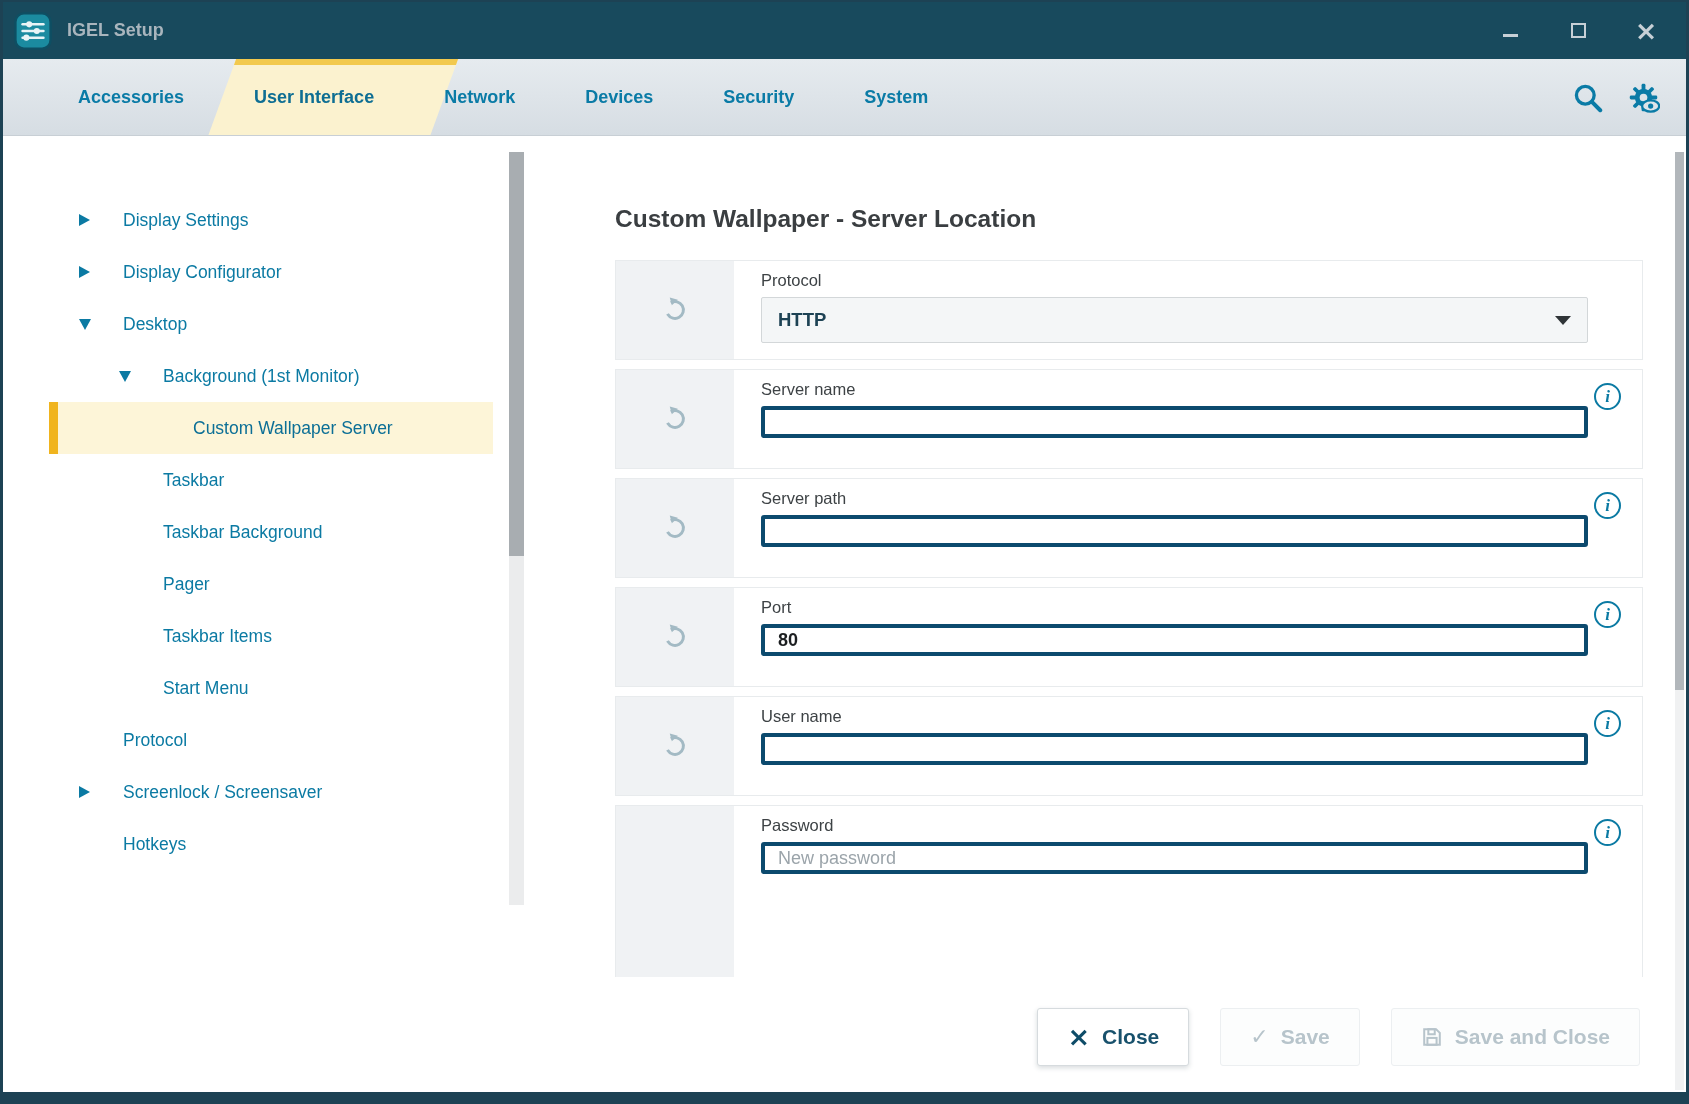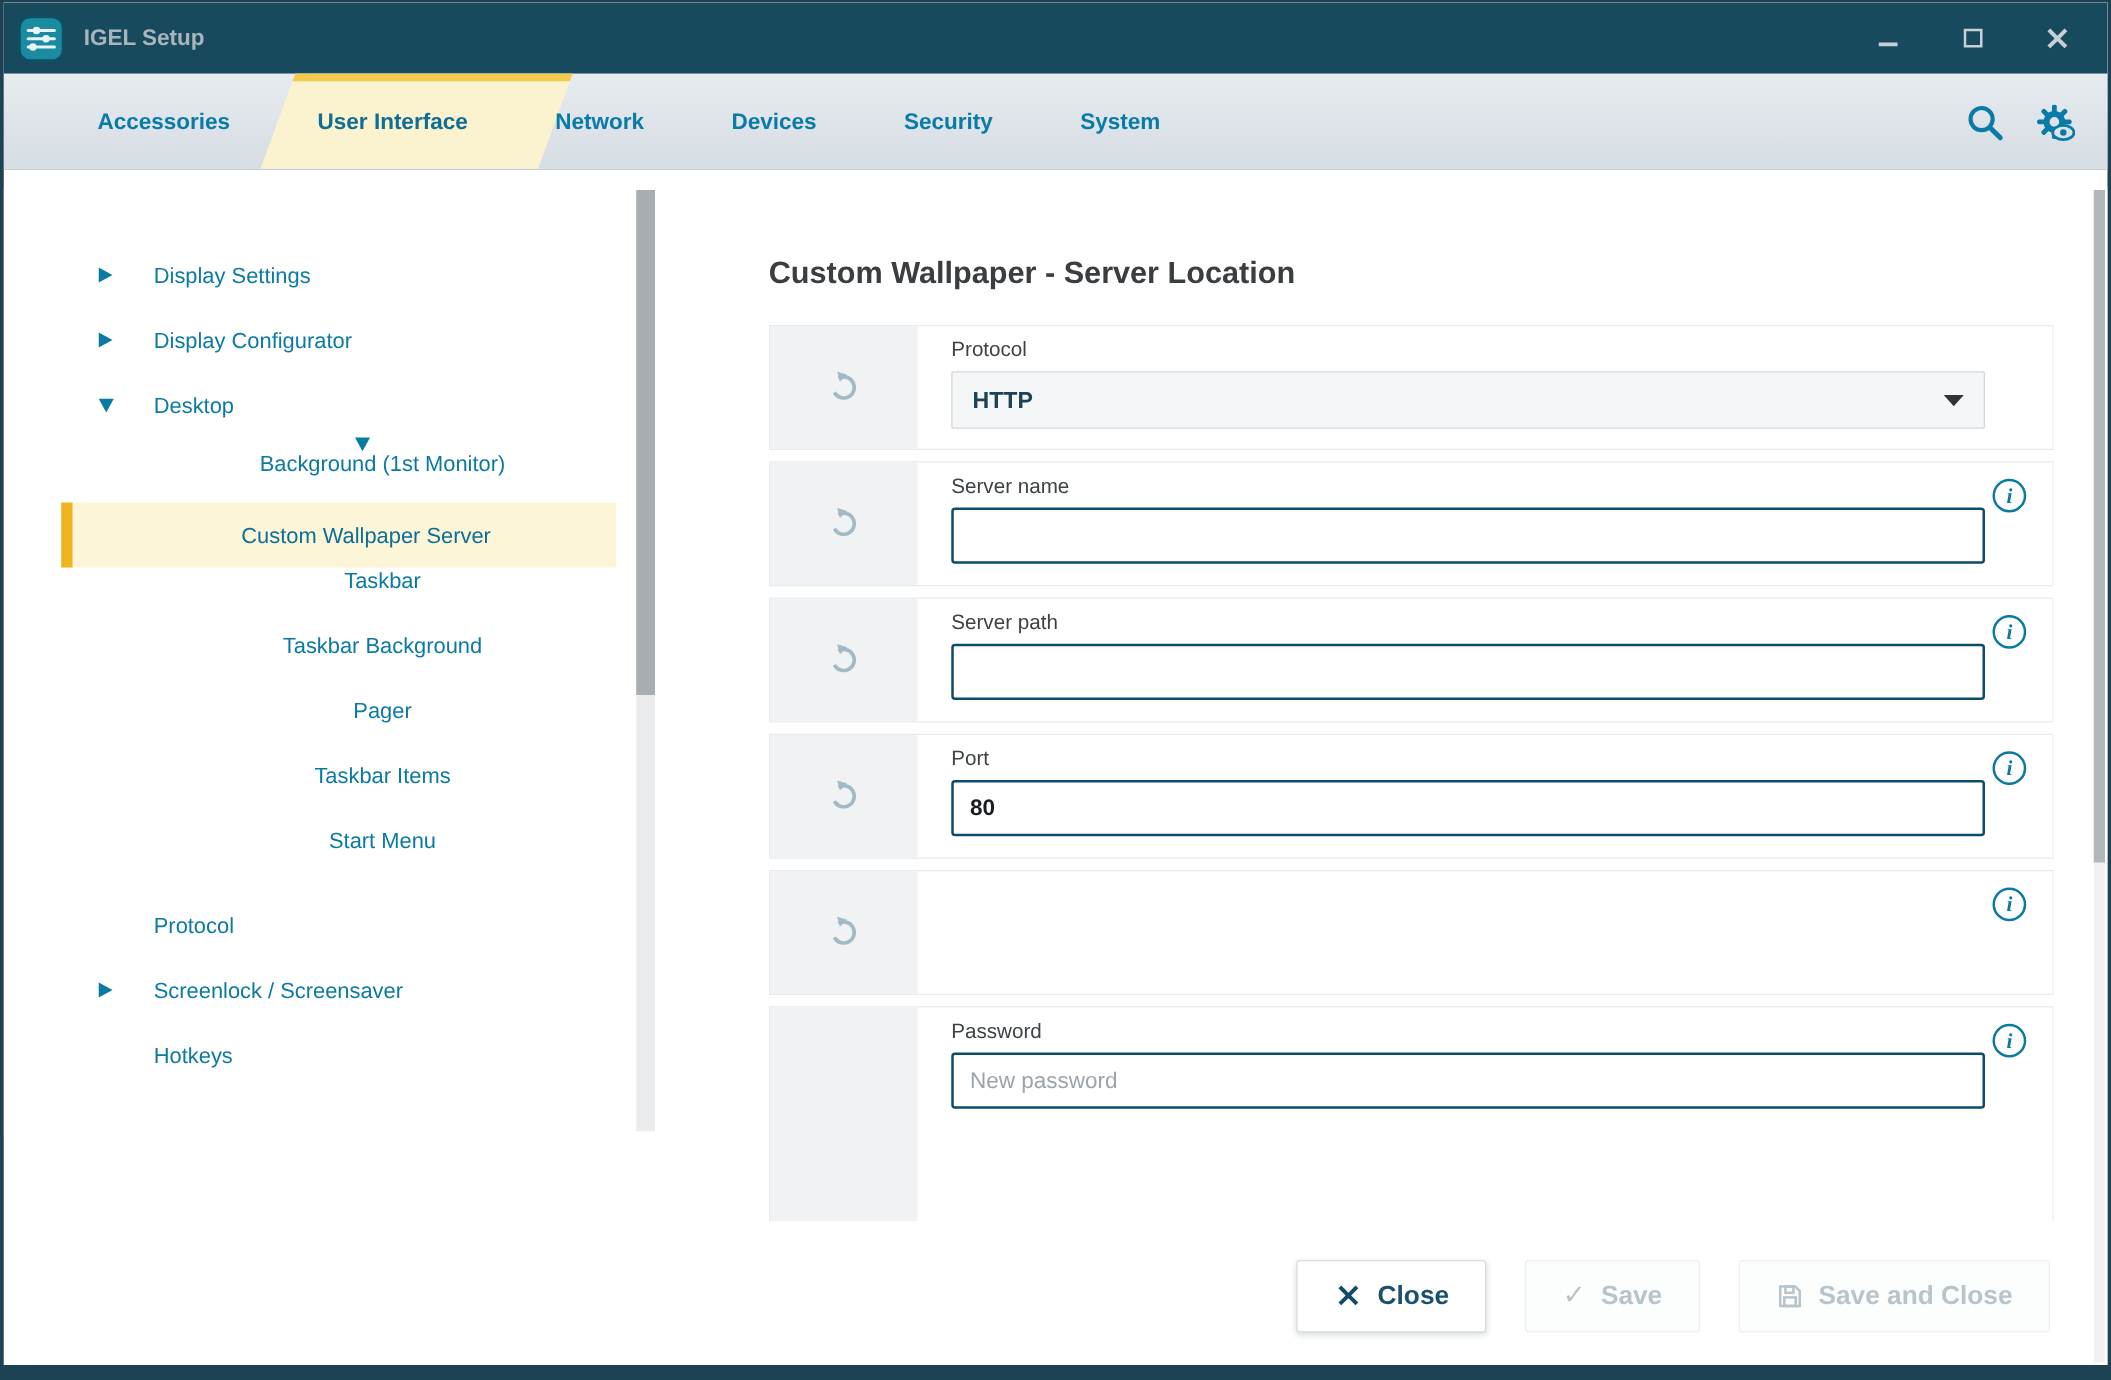--- a/index.html
+++ b/index.html
@@ -37,21 +37,21 @@
   .icon-btn { display:flex; cursor:pointer; }
 
   
   .body { position:absolute; top:148px; left:0; right:0; bottom:0; background:#fff; }
 
   
   .sidebar { position:absolute; left:0; top:0; width:506px; height:757px; padding-top:44px;
              overflow:hidden; background:#fff; }
   .nav-item { height:52px; display:flex; align-items:center; margin:0 16px 0 46px;
               font-size:17.5px; color:#0b7aa3; cursor:pointer; white-space:nowrap; }
-  .ind0 { padding-left:30px; } .ind1 { padding-left:70px;flex-direction:column; } .ind2 { padding-left:144px; }
+  .ind0 { padding-left:30px; } .ind1 { padding-left:70px; } .ind2 { padding-left:144px; }
   .aw { width:12px; margin-right:32px; display:flex; align-items:center; flex-shrink:0; }
   .tri-r { width:0; height:0; border-top:6.5px solid transparent; border-bottom:6.5px solid transparent;
            border-left:11px solid #0b7aa3; }
   .tri-d { width:0; height:0; border-left:6.5px solid transparent; border-right:6.5px solid transparent;
            border-top:11px solid #0b7aa3; }
   .nav-item.selected { background:#fdf5d8; border-left:9px solid #f0b41e; padding-left:135px; color:#0c6f96; }
 
   .sidebar-scrollbar { position:absolute; left:506px; top:2px; width:15px; height:753px; background:#ebeced; cursor:pointer; }
   .sidebar-scrollbar .thumb { position:absolute; top:0; left:0; width:15px; height:404px; background:#a8adb1; }
 
@@ -60,21 +60,21 @@
   .page-title { margin-top:54px; font-size:24.5px; line-height:30px; font-weight:bold; color:#3a3e41; }
   .form { margin-top:26px; height:717px; overflow:hidden; }
   .frow { position:relative; display:flex; height:100px; margin-bottom:9px;
           border:1px solid #e8ebed; background:#fff; }
   .frow.tall { height:225px; margin-bottom:0; }
   .rreset { width:118px; background:#f0f2f4; display:flex; align-items:center; justify-content:center;
             color:#a3bac4; flex-shrink:0; }
   .reset-btn { display:flex; cursor:pointer; }
   .rbody { flex:1; padding:10px 0 0 27px; }
   .flabel { display:block; font-size:16.5px; color:#3d4245; }
-  .txt { display:block; margin-top:7px; width:827px; height:45px; border:2px solid #0c4a6e;
+  .txt { display:block; margin-top:7px; width:827px; height:32px; border:4px solid #0c4a6e;
          border-radius:3px; padding:0 13px; font-size:18px; font-weight:600; color:#1b1e20;
          font-family:inherit; background:#fff; outline:none; }
   .txt::placeholder { color:#9ba4aa; font-weight:400; }
   .select { margin-top:7px; width:827px; height:46px; background:#f4f6f7; border:1px solid #d3d7d9;
             border-radius:2px; display:flex; align-items:center; padding:0 16px; cursor:pointer; }
   .select .val { font-size:18.5px; font-weight:bold; color:#1d4254; }
   .caret { margin-left:auto; width:0; height:0; border-left:8px solid transparent;
            border-right:8px solid transparent; border-top:9px solid #2f3437; }
   .info { position:absolute; right:21px; top:13px; width:27px; height:27px; border:2px solid #0b7aa3;
           border-radius:50%; color:#0b7aa3; display:flex; align-items:center; justify-content:center;
@@ -323,20 +323,24 @@
 
         <div class="frow">
           <div class="rreset">
             <span class="reset-btn">
               <svg viewBox="0 0 24 24" width="28" height="28">
                 <circle cx="12" cy="12" r="7.2" fill="none" stroke="currentColor" stroke-width="2.5" stroke-dasharray="34 12" transform="rotate(-120 12 12)"></circle>
                 <path d="M7.5 1.2 L14.4 3.2 L9.3 8 Z" fill="currentColor"></path>
               </svg>
             </span>
           </div>
+          <div class="rbody">
+            <span class="flabel">User name</span>
+            <input class="txt" type="text" value="" style="">
+          </div>
           <span class="info">
               <span>i</span>
             </span>
         </div>
 
         <div class="frow tall">
           <div class="rreset"></div>
           <div class="rbody">
             <span class="flabel">Password</span>
             <input class="txt" type="password" placeholder="New password" style="">

